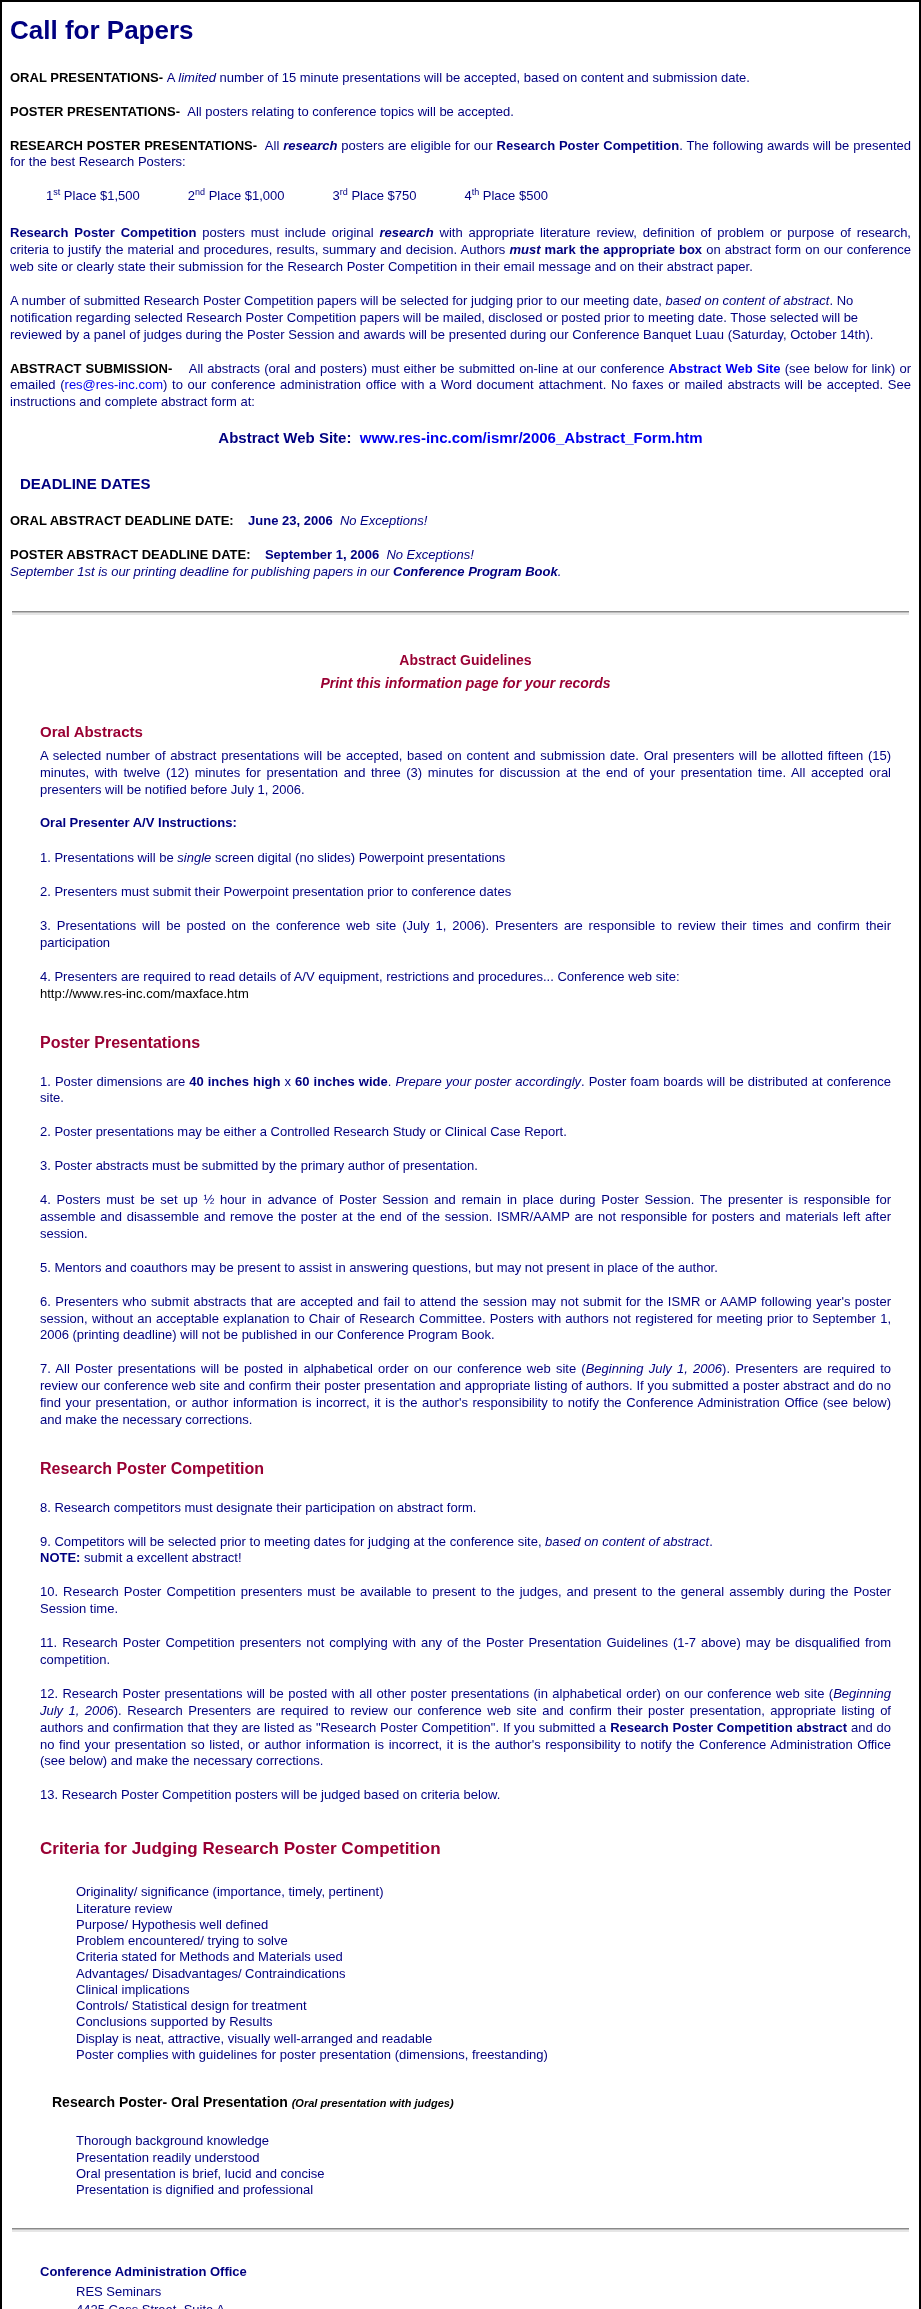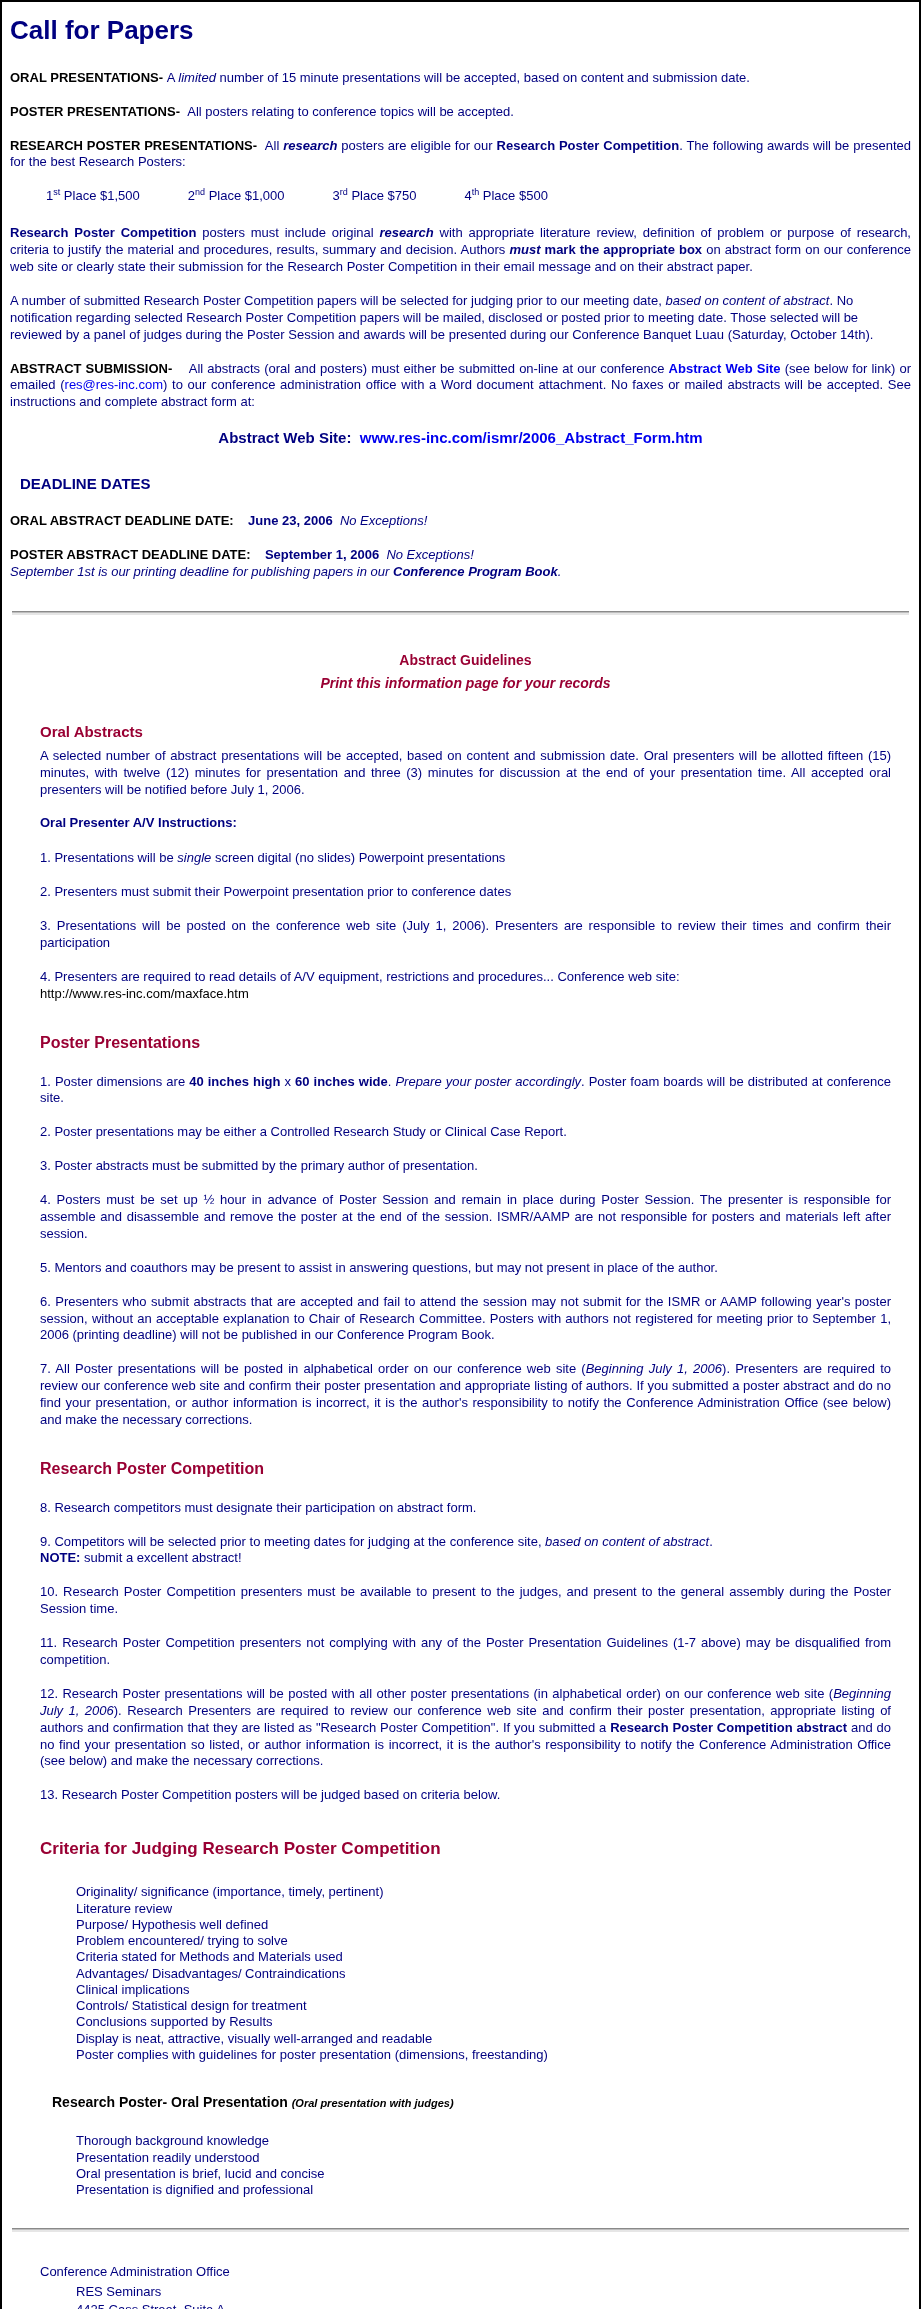--- a/index.html
+++ b/index.html
@@ -32,21 +32,21 @@
   h3.sec{font-size:15px;color:#990033;margin:28px 0 6px 0;font-weight:bold;}
   h3.sec.first{margin-top:0;}
   h3.sec.lg{font-size:16px;margin:30px 0 20px 0;}
   h3.sec.xl{font-size:17px;margin:34px 0 24px 0;}
   h4.av-heading{font-size:13px;color:#000080;margin:0 0 18px 0;font-weight:bold;}
   .items p{margin:8px 0 17px 0;text-align:justify;}
   .plainlist div{line-height:1.25;margin-left:36px;}
   .gap-after{margin-bottom:20px;}
   .rp-oral-heading{font-size:14px;color:#990033;margin:30px 0 22px 12px;font-weight:bold;}
   .footer{margin:32px 0 0 30px;}
-  h5.footer-heading{font-size:13px;margin:0 0 2px 0;color:#000080;font-weight:normal;}
+  h5.footer-heading{font-size:13px;margin:0 0 2px 0;color:#000080;font-weight:bold;}
   .footer .plainlist div{line-height:1.35;}
 </style>
 </head>
 <body>
 
 <div class="page">
 
   <h1 class="page-title">Call for Papers</h1>
 
   <p class="para"><span class="maroon b">ORAL PRESENTATIONS</span><span class="maroon b">- </span><span class="">A </span><span class="i">limited</span><span class=""> number of 15 minute presentations will be accepted, based on content and submission date.</span></p>

